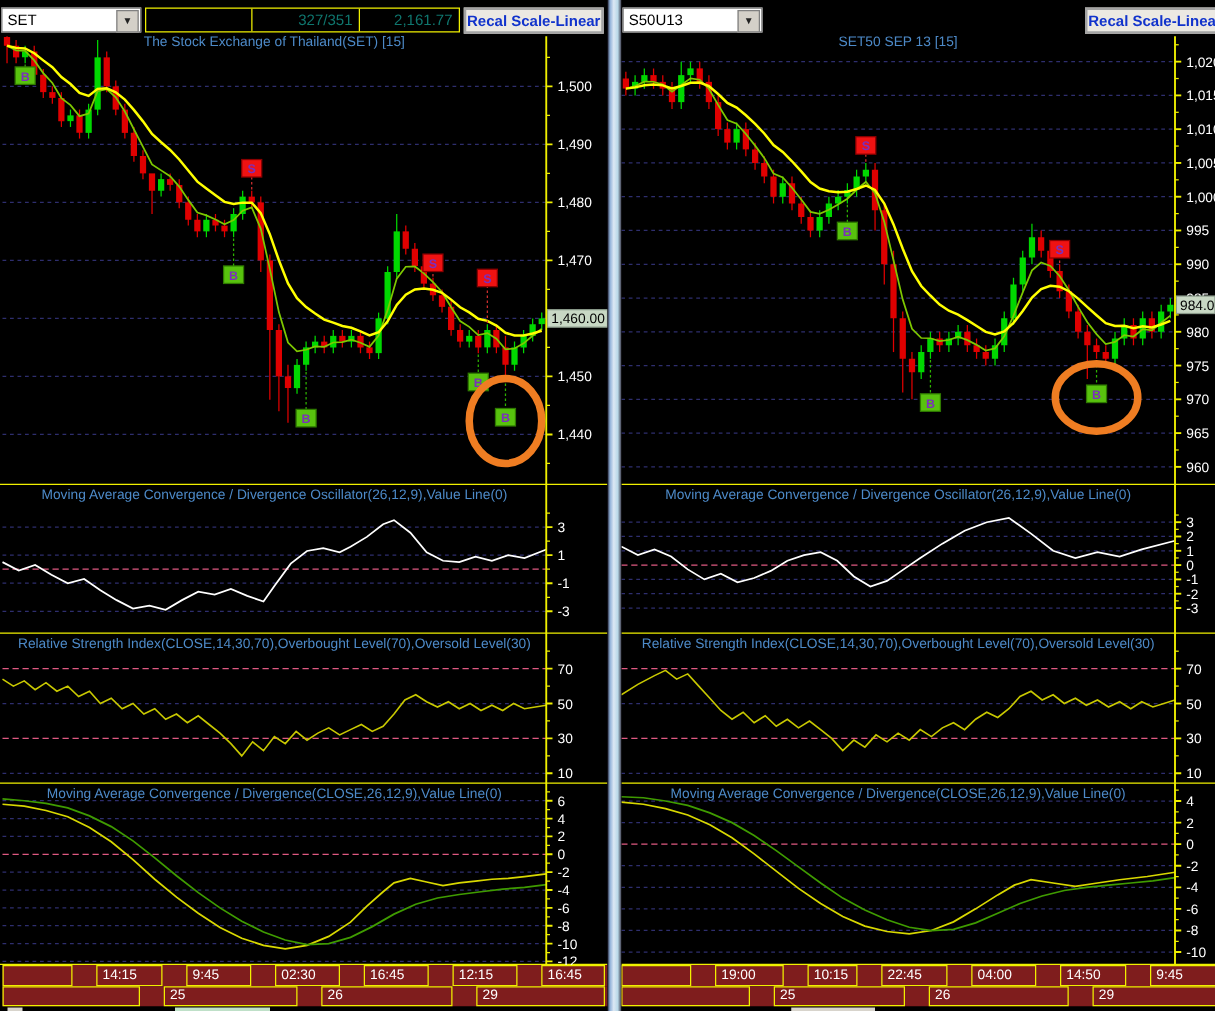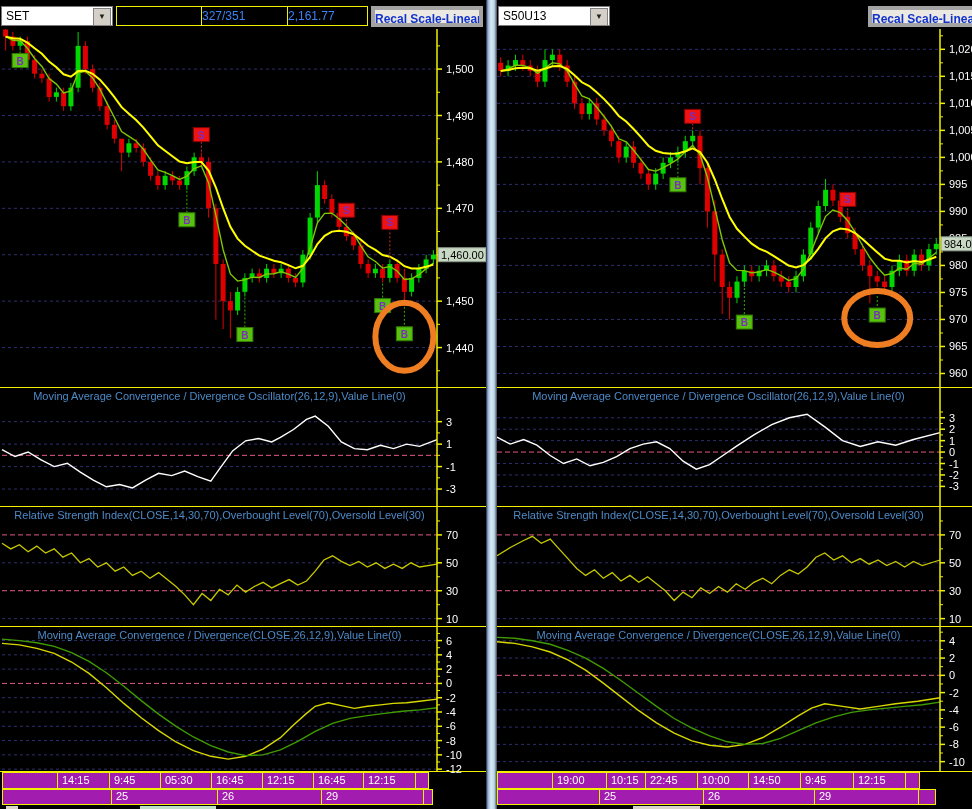--- a/index.html
+++ b/index.html
@@ -11,31 +11,31 @@
   .psvg{position:absolute;left:0;top:0;}
   
   .toolbar{position:absolute;left:0;top:4px;width:100%;height:25px;background:#000;}
   .combo{position:absolute;left:1px;top:2px;width:112px;height:20px;background:#fff;
          border:1px solid #7a7a7a;box-sizing:border-box;color:#000;font-size:12px;
          line-height:18px;padding-left:4px;}
   .combo-arrow{position:absolute;right:1px;top:1px;width:16px;height:16px;background:#d4d0c8;
          border:1px solid #808080;font-size:8px;color:#222;text-align:center;line-height:16px;}
   .tbbox{position:absolute;left:116px;top:2px;width:252px;height:20px;display:flex;
          border:1px solid #f0f000;box-sizing:border-box;background:#000;}
-  .tbcell{box-sizing:border-box;height:100%;color:#3b82f6;font-size:12px;line-height:18px;
-          text-align:left;padding-right:5px;overflow:hidden;}
+  .tbcell{box-sizing:border-box;height:100%;color:#0f766e;font-size:12px;line-height:18px;
+          text-align:right;padding-right:5px;overflow:hidden;}
   .tbcell.b{border-left:1px solid #f0f000;}
   .recal{position:absolute;left:371px;top:2px;width:112px;height:21px;background:#ece9e2;
-         border:4px solid #a3a3a3;box-sizing:border-box;color:#1133cc;font-weight:bold;
+         border:2px solid #a3a3a3;box-sizing:border-box;color:#1133cc;font-weight:bold;
          font-size:12px;text-align:center;line-height:19px;white-space:nowrap;overflow:hidden;}
   
   .ctitle{position:absolute;color:#4d8ac8;font-size:11px;text-align:center;white-space:nowrap;
           overflow:hidden;}
   
-  .trow{position:absolute;display:flex;background:#a21caf;}
+  .trow{position:absolute;display:flex;background:#7f1d1d;gap:20px;}
   .tcell{box-sizing:border-box;border:1px solid #f0f000;color:#fff;font-size:11px;
          padding-left:4px;overflow:hidden;flex:none;margin-left:-1px;white-space:nowrap;}
   .tcell:first-child{margin-left:0;}
   .scrollbit{position:absolute;height:3px;top:806px;}
   #splitter{position:absolute;left:486px;top:0;width:11px;height:809px;
     background:linear-gradient(90deg,#223 0%,#8fb0d8 18%,#dce8f4 45%,#b8d8e8 75%,#445 100%);}
 </style>
 </head>
 <body>
 
@@ -311,28 +311,29 @@
         <span>SET</span>
         <span class="combo-arrow">▼</span>
       </div>
       <div class="tbbox">
         <div class="tbcell" style="flex:1"></div>
         <div class="tbcell b" style="width:86px">327/351</div>
         <div class="tbcell b" style="width:80px">2,161.77</div>
       </div>
       <div class="recal">Recal Scale-Linear</div>
     </div>
+    <div class="ctitle" style="left:2px;top:28px;width:435px">The Stock Exchange of Thailand(SET) [15]</div>
     <div class="ctitle" style="left:2px;top:390px;width:435px">Moving Average Convergence / Divergence Oscillator(26,12,9),Value Line(0)</div>
     <div class="ctitle" style="left:2px;top:509px;width:435px">Relative Strength Index(CLOSE,14,30,70),Overbought Level(70),Oversold Level(30)</div>
     <div class="ctitle" style="left:2px;top:629px;width:435px">Moving Average Convergence / Divergence(CLOSE,26,12,9),Value Line(0)</div>
     <div class="trow" id="time0" style="left:2px;top:772px">
         <div class="tcell" style="width: 56px; height: 17px; line-height: 14px;"></div>
         <div class="tcell" style="width: 53px; height: 17px; line-height: 14px;">14:15</div>
         <div class="tcell" style="width: 52px; height: 17px; line-height: 14px;">9:45</div>
-        <div class="tcell" style="width: 52px; height: 17px; line-height: 14px;">05:30</div>
+        <div class="tcell" style="width: 52px; height: 17px; line-height: 14px;">02:30</div>
         <div class="tcell" style="width: 52px; height: 17px; line-height: 14px;">16:45</div>
         <div class="tcell" style="width: 52px; height: 17px; line-height: 14px;">12:15</div>
         <div class="tcell" style="width: 51px; height: 17px; line-height: 14px;">16:45</div>
         <div class="tcell" style="width: 53px; height: 17px; line-height: 14px;">12:15</div>
         <div class="tcell" style="width: 14px; height: 17px; line-height: 14px;"></div>
       </div>
     <div class="trow" id="date0" style="left:2px;top:789px">
         <div class="tcell" style="width: 110px; height: 16px; line-height: 13px;"></div>
         <div class="tcell" style="width: 107px; height: 16px; line-height: 13px;">25</div>
         <div class="tcell" style="width: 105px; height: 16px; line-height: 13px;">26</div>
@@ -625,29 +626,30 @@
           <line x1="443" y1="25" x2="443" y2="772" stroke="#f0f000" stroke-width="1.5"></line>
         </g>
       </svg>
     <div class="toolbar">
       <div class="combo">
         <span>S50U13</span>
         <span class="combo-arrow">▼</span>
       </div>
       <div class="recal">Recal Scale-Linear</div>
     </div>
+    <div class="ctitle" style="left:0;top:28px;width:443px">SET50 SEP 13  [15]</div>
     <div class="ctitle" style="left:0;top:390px;width:443px">Moving Average Convergence / Divergence Oscillator(26,12,9),Value Line(0)</div>
     <div class="ctitle" style="left:0;top:509px;width:443px">Relative Strength Index(CLOSE,14,30,70),Overbought Level(70),Oversold Level(30)</div>
     <div class="ctitle" style="left:0;top:629px;width:443px">Moving Average Convergence / Divergence(CLOSE,26,12,9),Value Line(0)</div>
     <div class="trow" id="time1" style="left:0;top:772px">
         <div class="tcell" style="width: 56px; height: 17px; line-height: 14px;"></div>
         <div class="tcell" style="width: 55px; height: 17px; line-height: 14px;">19:00</div>
         <div class="tcell" style="width: 40px; height: 17px; line-height: 14px;">10:15</div>
         <div class="tcell" style="width: 53px; height: 17px; line-height: 14px;">22:45</div>
-        <div class="tcell" style="width: 52px; height: 17px; line-height: 14px;">10:00</div>
+        <div class="tcell" style="width: 52px; height: 17px; line-height: 14px;">04:00</div>
         <div class="tcell" style="width: 53px; height: 17px; line-height: 14px;">14:50</div>
         <div class="tcell" style="width: 54px; height: 17px; line-height: 14px;">9:45</div>
         <div class="tcell" style="width: 53px; height: 17px; line-height: 14px;">12:15</div>
         <div class="tcell" style="width: 15px; height: 17px; line-height: 14px;"></div>
       </div>
     <div class="trow" id="date1" style="left:0;top:789px">
         <div class="tcell" style="width: 103px; height: 16px; line-height: 13px;"></div>
         <div class="tcell" style="width: 105px; height: 16px; line-height: 13px;">25</div>
         <div class="tcell" style="width: 112px; height: 16px; line-height: 13px;">26</div>
         <div class="tcell" style="width: 105px; height: 16px; line-height: 13px;">29</div>

